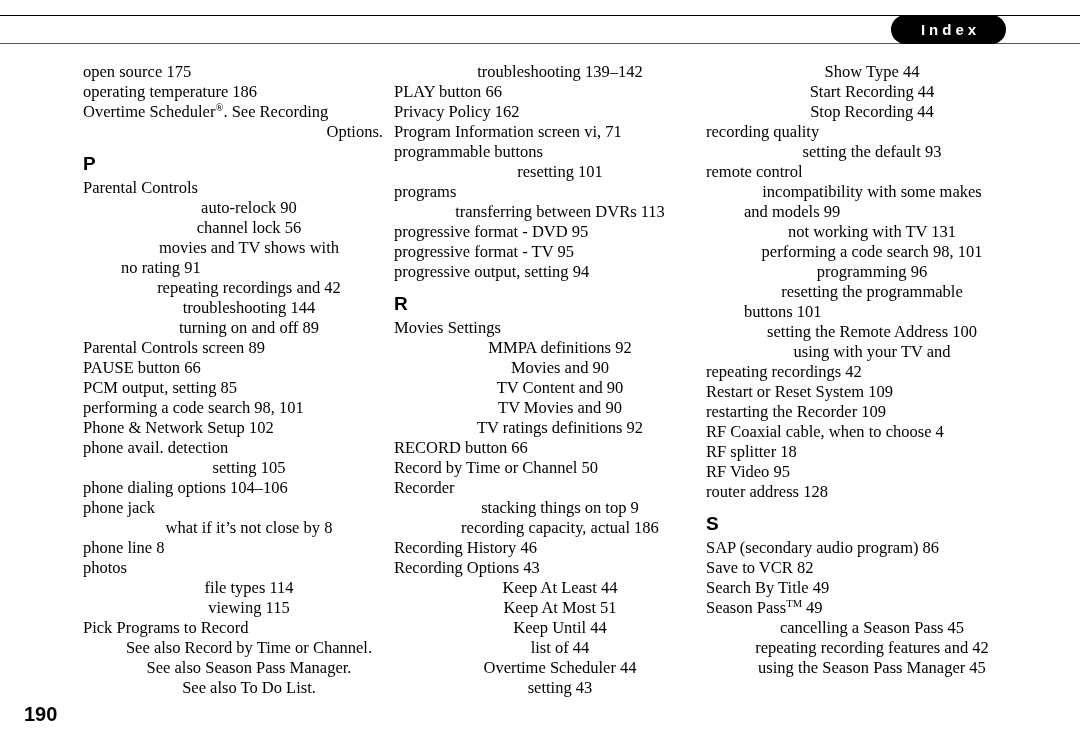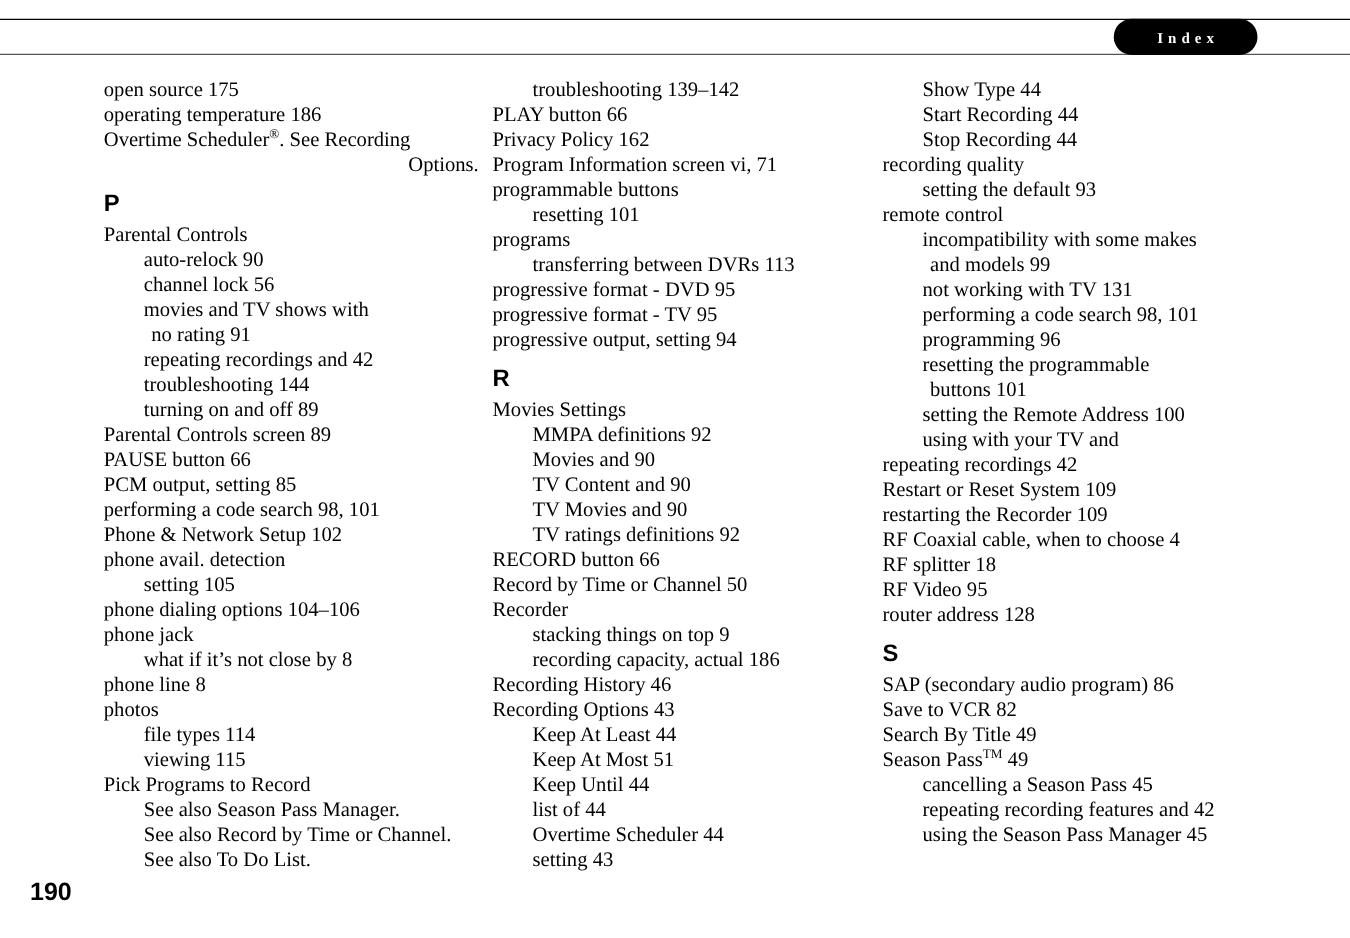--- a/index.html
+++ b/index.html
@@ -36,23 +36,23 @@
 
   #index-tab {
     position: absolute;
     left: 891px;
     top: 15px;
     width: 115px;
     height: 29px;
     background: #000000;
     border-radius: 15px;
     color: #ffffff;
-    font-family: Liberation Serif, serif;
+    font-family: Liberation Sans, sans-serif;
     font-weight: bold;
-    font-size: 12px;
+    font-size: 15px;
     letter-spacing: 4px;
     text-indent: 4px;
     display: flex;
     align-items: center;
     justify-content: center;
     line-height: 1;
   }
 
   
   #index-body {
@@ -73,21 +73,21 @@
 
   .index-entry {
     font-size: 16.5px;
     line-height: 20px;
     white-space: pre;
     margin: 0;
   }
   
   .lvl-0 { padding-left: 0px; }
   
-  .lvl-1 { padding-left: 32px; }
+  .lvl-1 { padding-left: 32px; text-align: center; }
   
   .lvl-0-cont { padding-left: 14px; text-align: right; }
   
   .lvl-1-cont { padding-left: 38px; }
 
   .letter-heading {
     font-family: "Liberation Sans", "DejaVu Sans", sans-serif;
     font-weight: bold;
     font-size: 19px;
     line-height: 20px;
@@ -146,22 +146,22 @@
       <div class="index-entry lvl-0">phone avail. detection</div>
       <div class="index-entry lvl-1">setting 105</div>
       <div class="index-entry lvl-0">phone dialing options 104–106</div>
       <div class="index-entry lvl-0">phone jack</div>
       <div class="index-entry lvl-1">what if it’s not close by 8</div>
       <div class="index-entry lvl-0">phone line 8</div>
       <div class="index-entry lvl-0">photos</div>
       <div class="index-entry lvl-1">file types 114</div>
       <div class="index-entry lvl-1">viewing 115</div>
       <div class="index-entry lvl-0">Pick Programs to Record</div>
+      <div class="index-entry lvl-1">See also Record by Time or Channel.</div>
       <div class="index-entry lvl-1">See also Season Pass Manager.</div>
-      <div class="index-entry lvl-1">See also Record by Time or Channel.</div>
       <div class="index-entry lvl-1">See also To Do List.</div>
     </div>
   <div class="index-column" id="index-column-2">
       <div class="index-entry lvl-1">troubleshooting 139–142</div>
       <div class="index-entry lvl-0">PLAY button 66</div>
       <div class="index-entry lvl-0">Privacy Policy 162</div>
       <div class="index-entry lvl-0">Program Information screen vi, 71</div>
       <div class="index-entry lvl-0">programmable buttons</div>
       <div class="index-entry lvl-1">resetting 101</div>
       <div class="index-entry lvl-0">programs</div>

